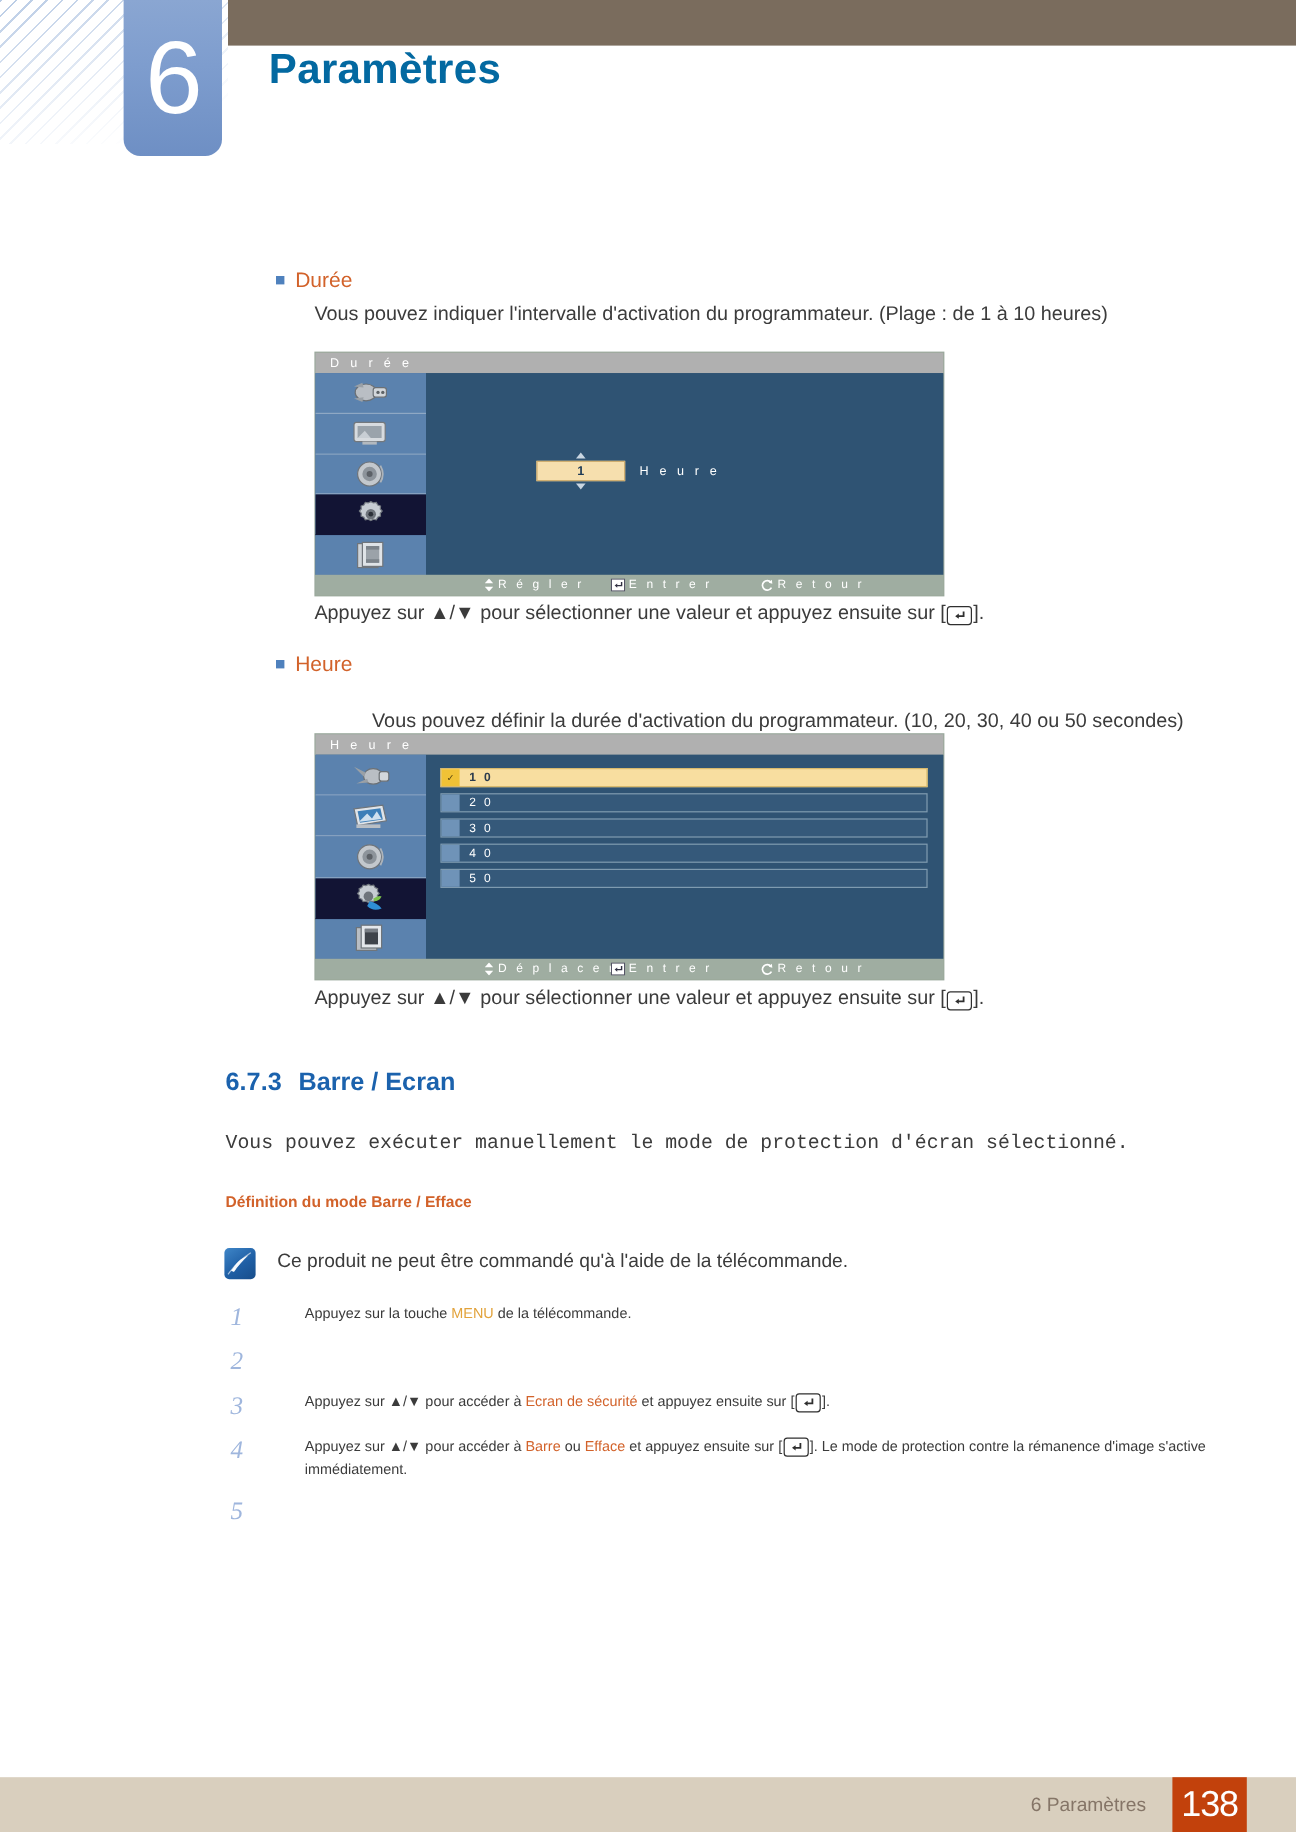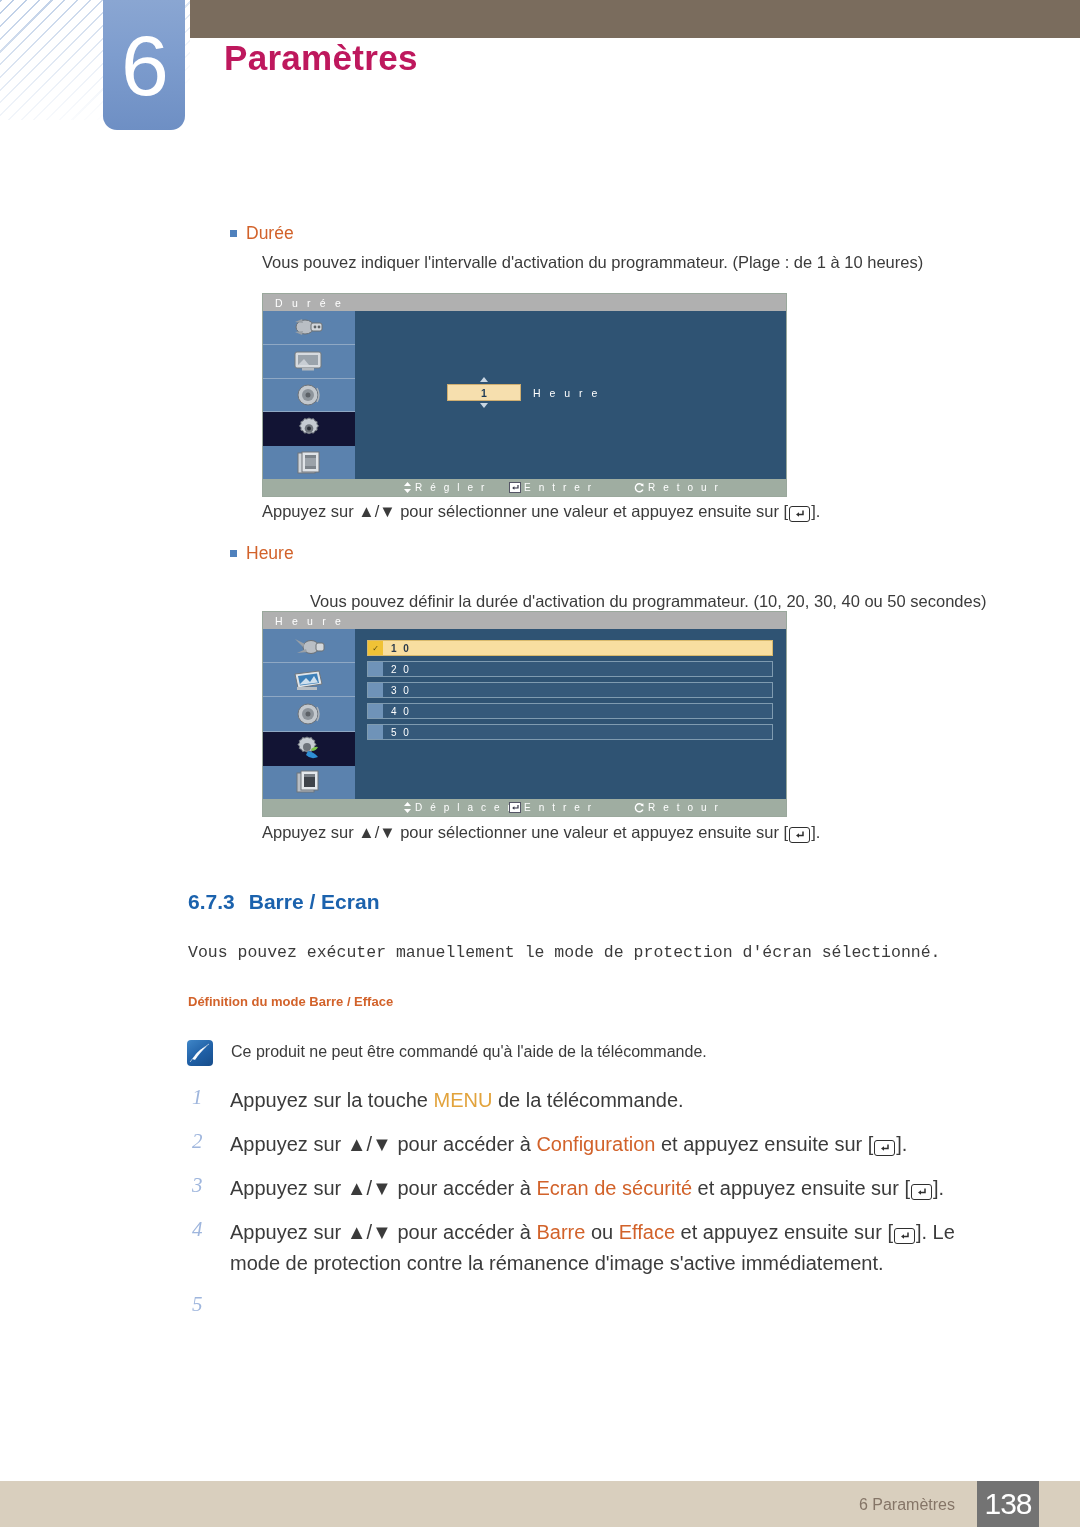--- a/index.html
+++ b/index.html
@@ -29,21 +29,21 @@
     background:linear-gradient(180deg,#8aa6d2 0%,#7e9dce 42%,#6e8fc4 100%);
     border-bottom-left-radius:14px;border-bottom-right-radius:14px;
     display:flex;align-items:flex-start;justify-content:center;
   }
   .chapternum{
     color:#ffffff;font-size:86px;line-height:1;font-weight:400;
     margin-top:22px;letter-spacing:-2px;
   }
   .chaptertitle{
     position:absolute;left:224px;top:38px;
-    color:#be185d;font-size:35px;font-weight:700;letter-spacing:.3px;
+    color:#0369a1;font-size:35px;font-weight:700;letter-spacing:.3px;
   }
 
   .bullet-row{position:absolute;display:flex;align-items:center;gap:9px;}
   .sq-bullet{width:7px;height:7px;background:#4f81bd;display:inline-block;}
   .bullet-label{color:#d2622a;font-size:17.5px;}
 
   .para{position:absolute;font-size:16.5px;color:#3b3b3b;}
 
   
   .osd{
@@ -111,21 +111,21 @@
   .note-icon svg{position:absolute;left:0;top:0;}
   .note-text{font-size:16px;color:#3b3b3b;padding-top:3px;}
 
   
   .steps{position:absolute;left:188px;top:1085px;width:830px;}
   .step{display:flex;align-items:flex-start;margin-bottom:13px;}
   .step-num{
     width:38px;flex:0 0 auto;color:#9fb6dd;font-size:21px;
     font-family:"Liberation Serif",serif;font-style:italic;line-height:1.15;padding-left:4px;
   }
-  .step-body{font-size:20px;line-height:1.55;color:#3b3b3b;}
+  .step-body{font-size:12px;line-height:1.55;color:#3b3b3b;margin-left:24px;}
   .kw{color:#d2622a;}
   .kw-menu{color:#e2a33c;}
 
   
   .key{
     display:inline-flex;align-items:center;justify-content:center;
     width:19px;height:14px;border:1.6px solid #2f2f2f;border-radius:3px;
     vertical-align:-2px;margin:0 1px;position:relative;
   }
   .key svg{display:block;}
@@ -133,21 +133,21 @@
 
   
   .footbar{
     position:absolute;left:0;bottom:0;width:100%;height:46px;background:#d9cfbe;
   }
   .foot-label{
     position:absolute;right:125px;bottom:13px;color:#857567;font-size:16px;
   }
   .foot-page{
     position:absolute;right:41px;bottom:0;width:62px;height:46px;
-    background:#737373;color:#ffffff;font-size:30px;
+    background:#c2410c;color:#ffffff;font-size:30px;
     display:flex;align-items:center;justify-content:center;letter-spacing:-1px;
   }
 </style>
 </head>
 <body>
 
 <div class="hatch"></div>
 <div class="brownbar"></div>
 <div class="chaptertab">
   <span class="chapternum">6</span>
@@ -389,28 +389,20 @@
 
   <div class="step">
     <span class="step-num">1</span>
     <span class="step-body">
       <span>Appuyez sur la touche </span><span class="kw-menu">MENU</span><span> de la télécommande.</span>
     </span>
   </div>
 
   <div class="step">
     <span class="step-num">2</span>
-    <span class="step-body">
-      <span>Appuyez sur </span><span>▲/▼</span><span> pour accéder à </span><span class="kw">Configuration</span><span> et appuyez ensuite sur [</span><span class="key">
-          <svg width="13" height="10" viewBox="0 0 13 10">
-            <path d="M10 1.5 v4 H5" stroke="#2f2f2f" stroke-width="1.5" fill="none"></path>
-            <path d="M6 3.3 L3 5.5 L6 7.7 Z" fill="#2f2f2f"></path>
-          </svg>
-        </span><span>].</span>
-    </span>
   </div>
 
   <div class="step">
     <span class="step-num">3</span>
     <span class="step-body">
       <span>Appuyez sur </span><span>▲/▼</span><span> pour accéder à </span><span class="kw">Ecran de sécurité</span><span> et appuyez ensuite sur [</span><span class="key">
           <svg width="13" height="10" viewBox="0 0 13 10">
             <path d="M10 1.5 v4 H5" stroke="#2f2f2f" stroke-width="1.5" fill="none"></path>
             <path d="M6 3.3 L3 5.5 L6 7.7 Z" fill="#2f2f2f"></path>
           </svg>

